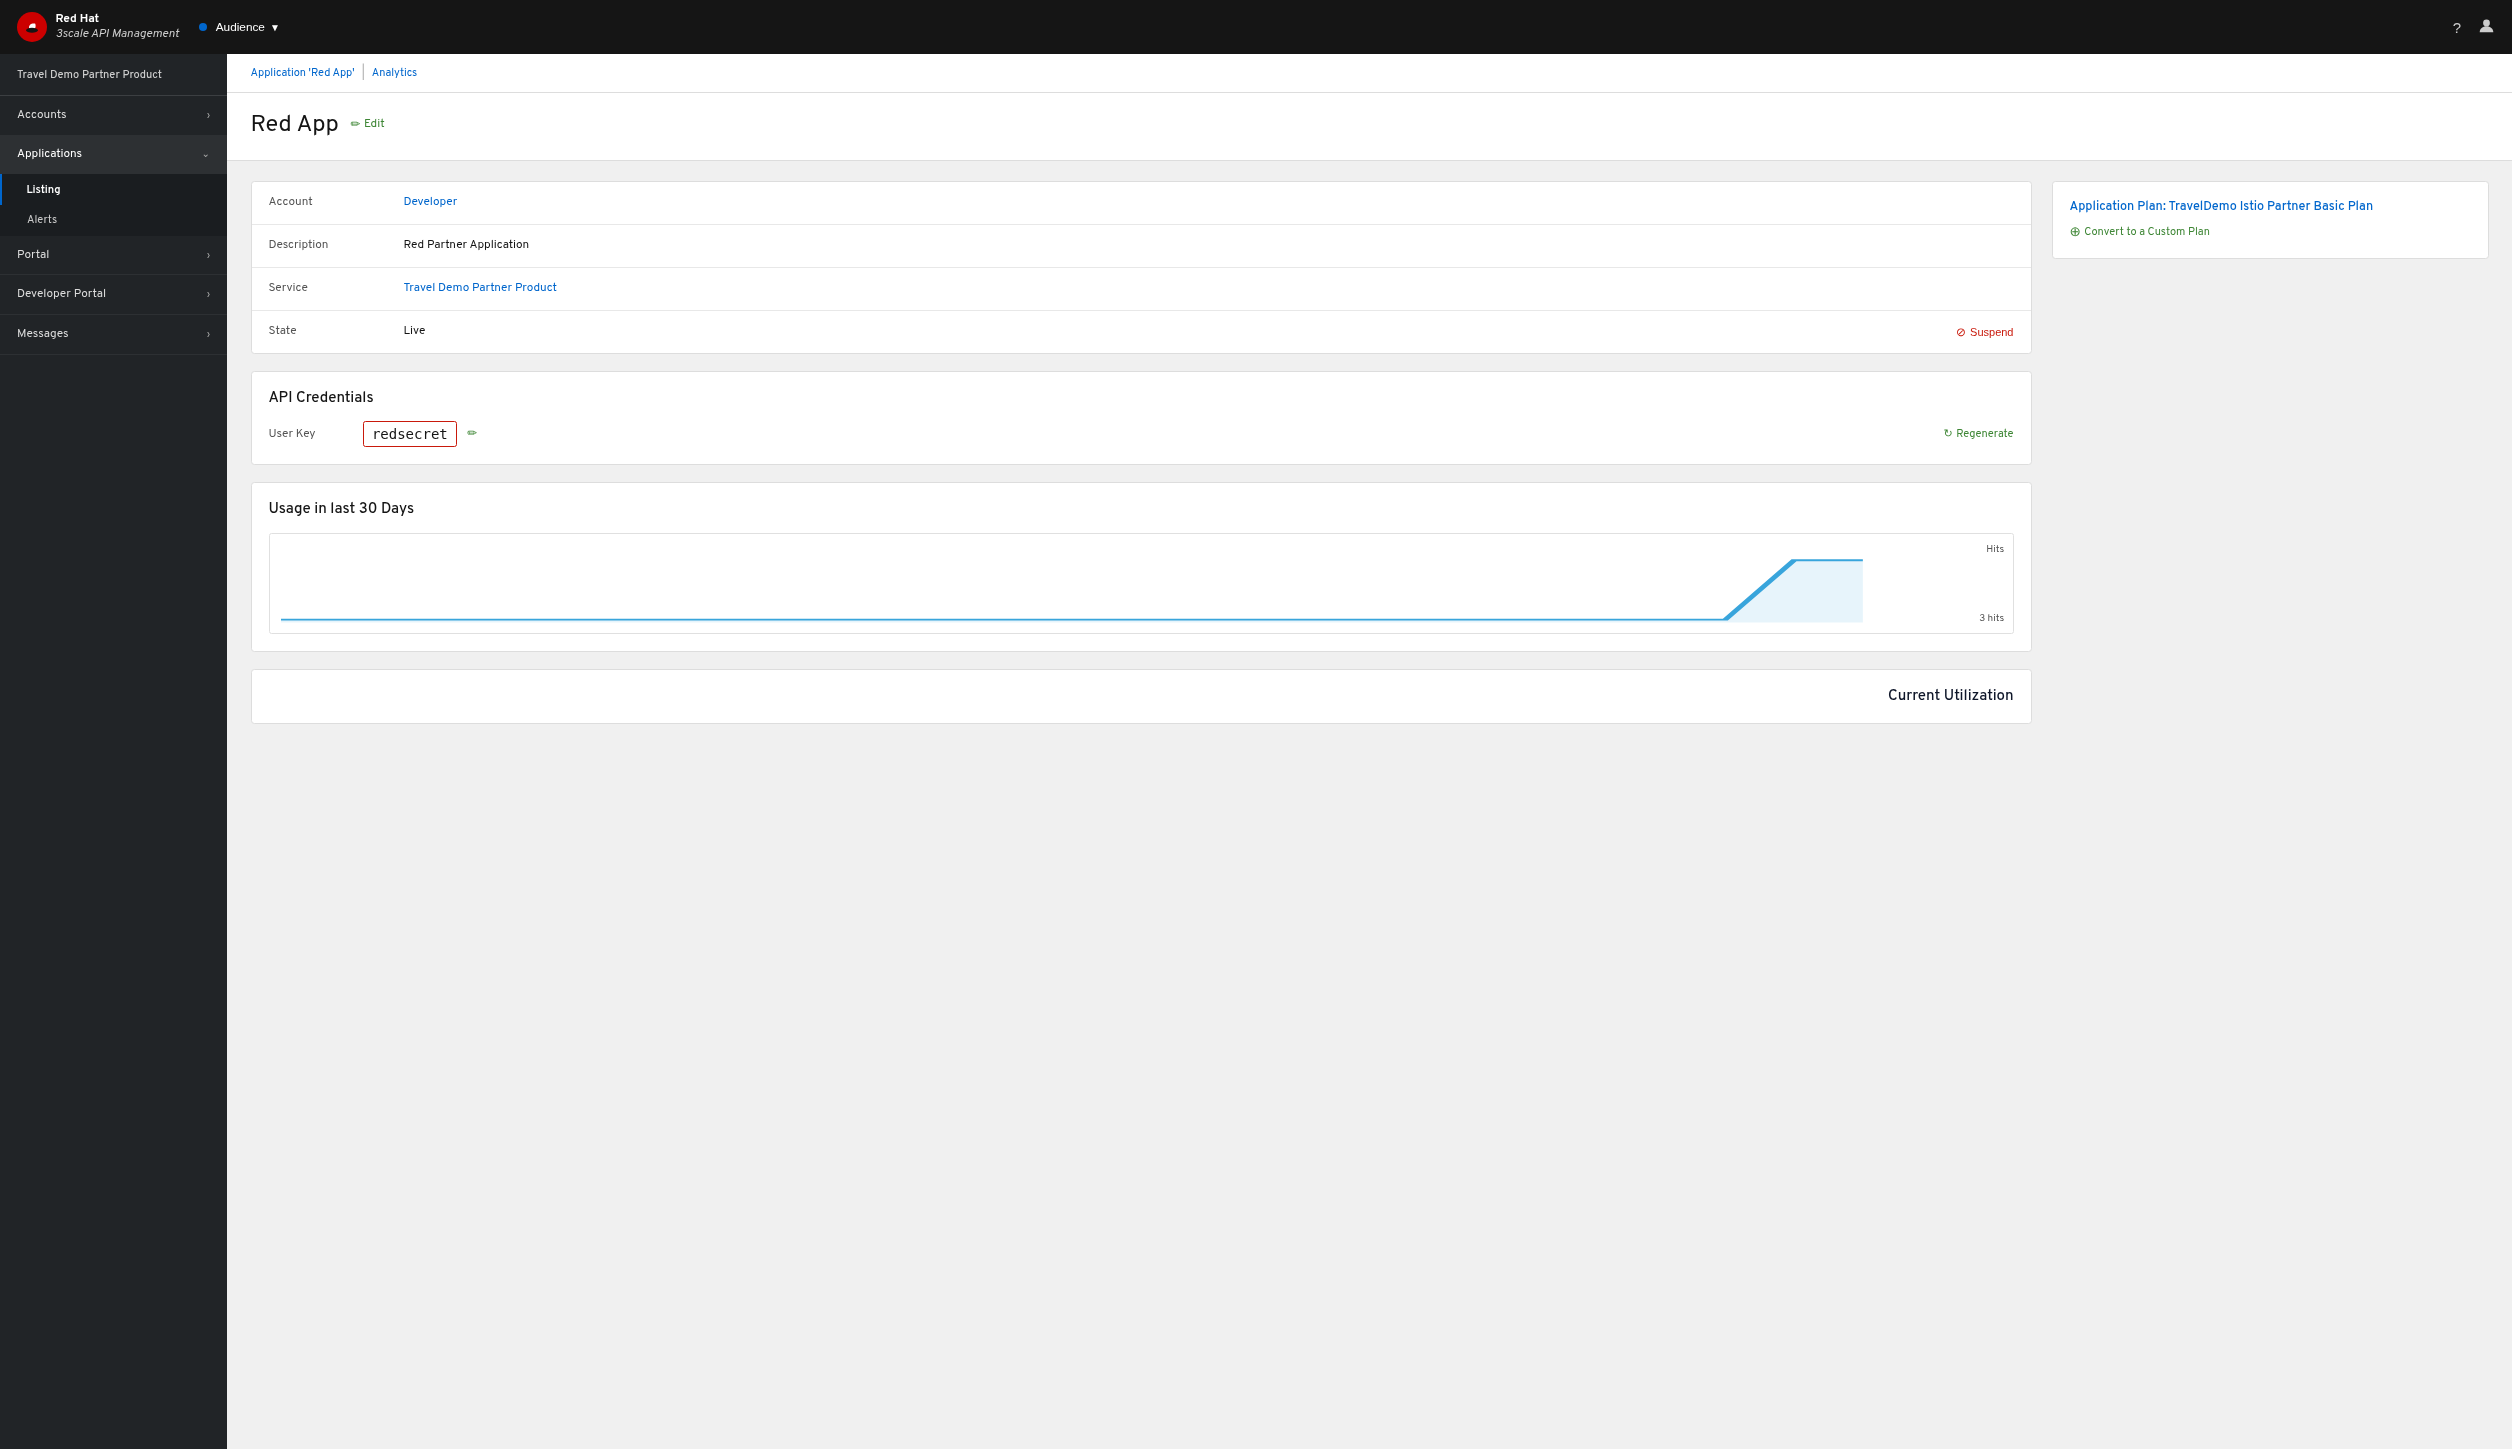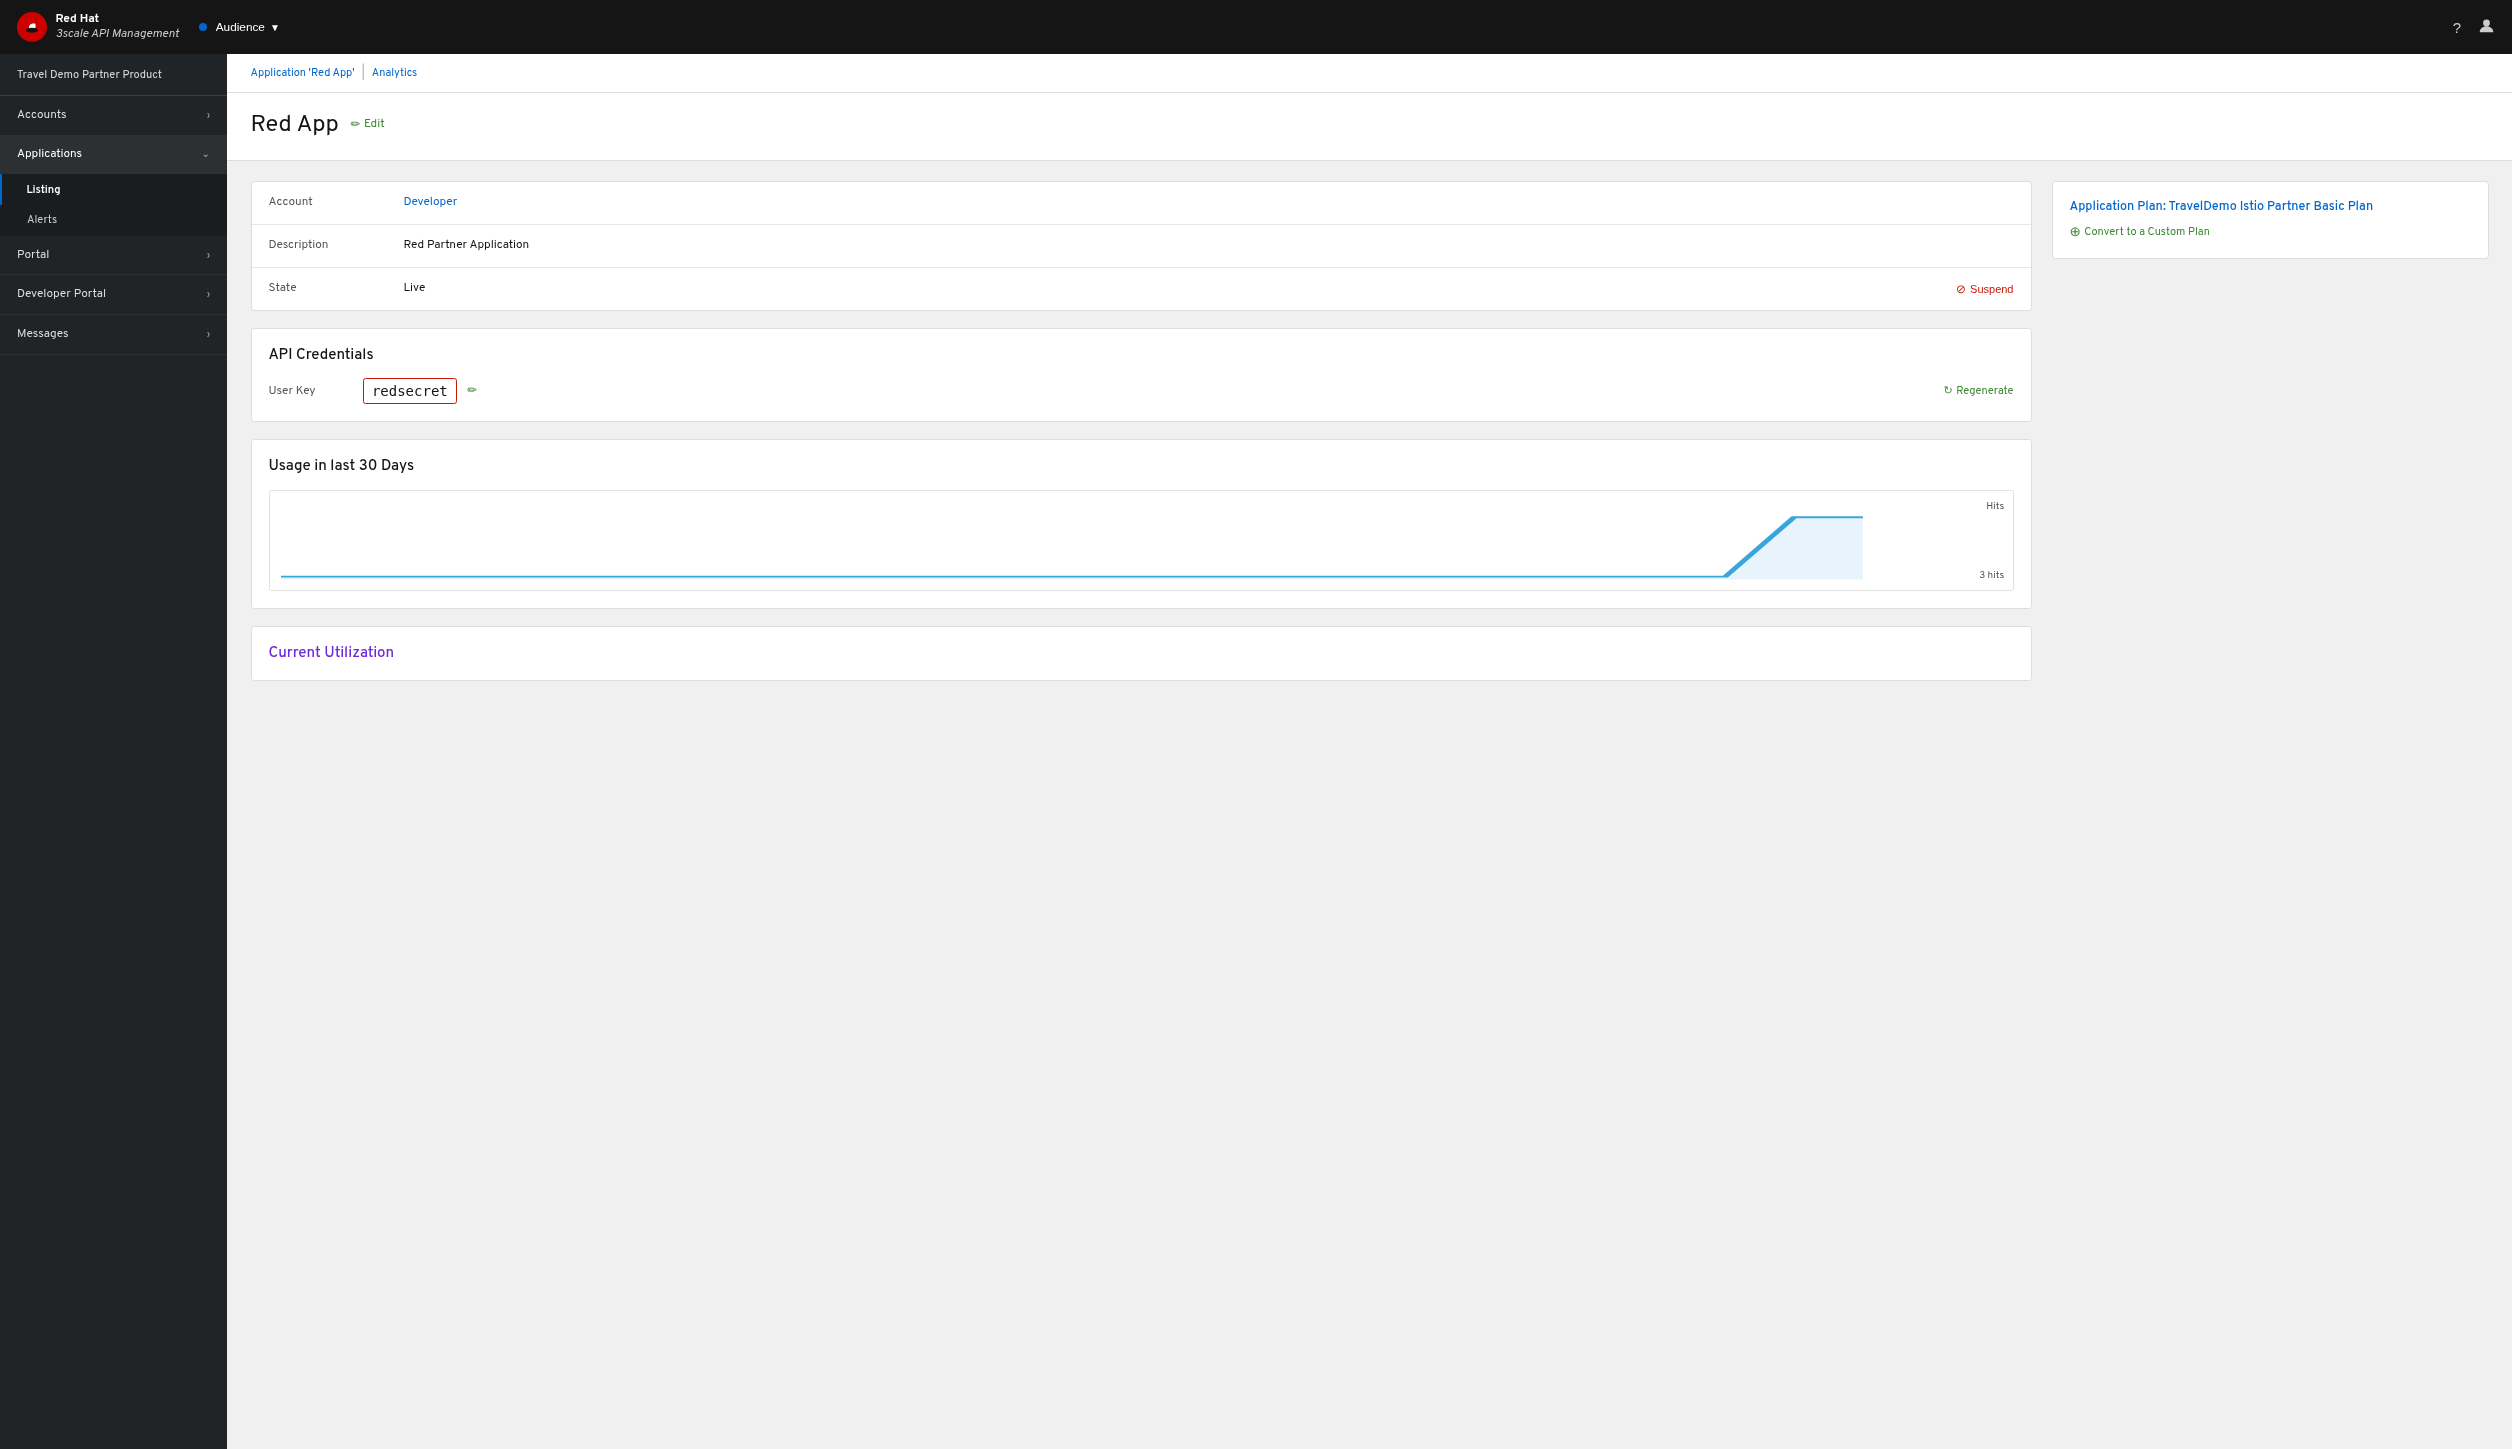--- a/index.html
+++ b/index.html
@@ -160,21 +160,21 @@
     .chart-label-count { position: absolute; right: 8.4px; bottom: 8.4px; font-size: 10px; color: #555; }
     .chart-svg { width: 100%; height: 100%; }
 
     
     .side-card { background: #fff; border: 0.8px solid #ddd; border-radius: 3.4px; padding: 17px; }
     .app-plan-title { color: #06c; font-size: 12.6px; font-weight: 500; margin-bottom: 8.4px; cursor: pointer; }
     .convert-link { color: #3e8635; font-size: 11px; cursor: pointer; display: flex; align-items: center; gap: 3.4px; }
     .plus-icon { font-size: 13.5px; color: #3e8635; }
 
     
-    .util-title { font-size: 15px; font-weight: 500; color: #6d28d9; }
+    .util-title { font-size: 15px; font-weight: 500; color: #0f172a; text-align: right; }
   </style>
 </head>
 <body>
 
 <div class="topnav">
   <div class="topnav-left">
     <div class="brand">
 
       <svg class="redhat-logo" viewBox="0 0 36 36">
         <circle cx="18" cy="18" r="18" fill="#cc0000"></circle>
@@ -267,20 +267,24 @@
             <tbody>
                 <tr>
               <td>Account</td>
               <td><a class="link-cell">Developer</a></td>
             </tr>
             <tr>
               <td>Description</td>
               <td>Red Partner Application</td>
             </tr>
             <tr>
+              <td>Service</td>
+              <td><a class="link-cell">Travel Demo Partner Product</a></td>
+            </tr>
+            <tr>
               <td>State</td>
               <td>
                 <div class="state-row">
                   <span>Live</span>
                   <button class="suspend-btn">
                     <span class="suspend-icon">⊘</span>
                     <span>Suspend</span>
                   </button>
                 </div>
               </td>

